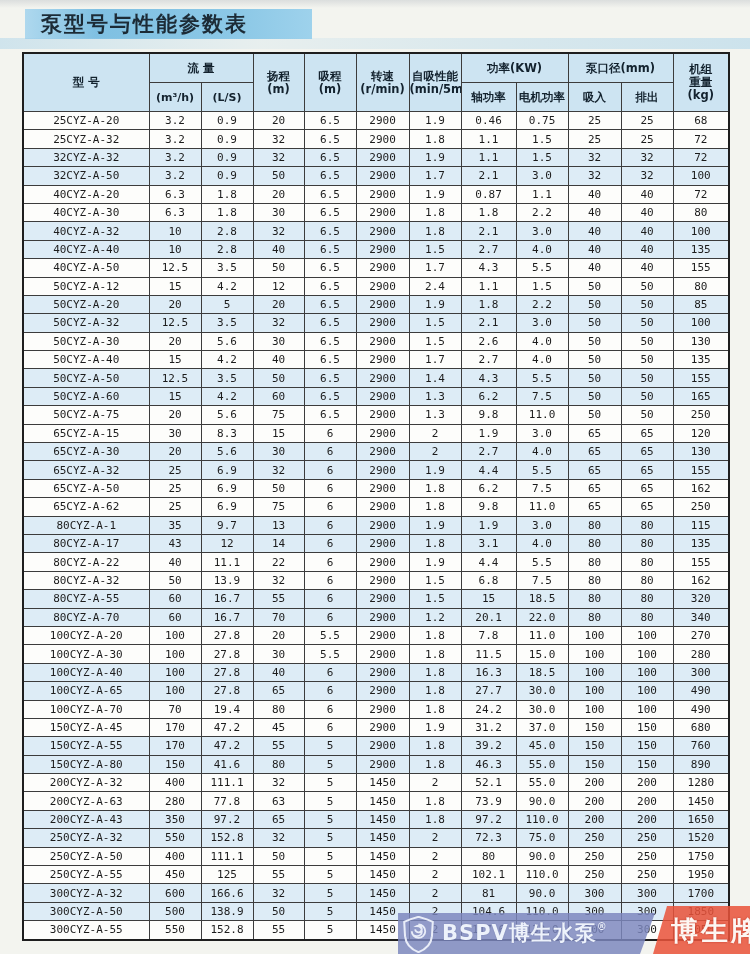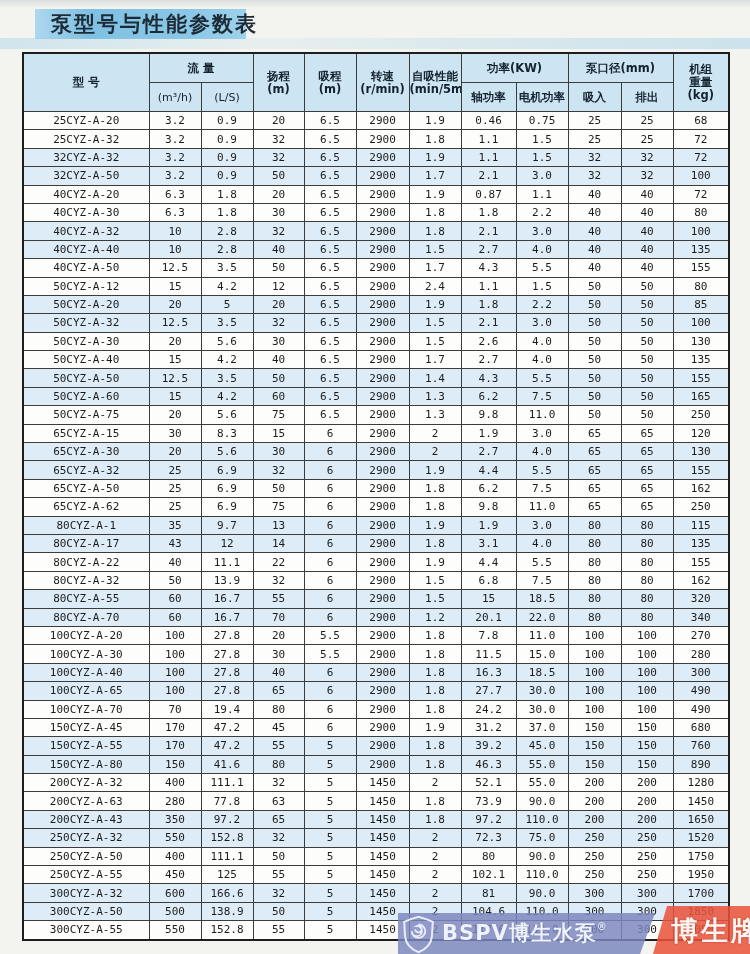--- a/index.html
+++ b/index.html
@@ -8,21 +8,21 @@
     background:#f3f4ef;
     font-family:"DejaVu Sans","Liberation Sans",sans-serif;
   }
   
   .scan-top-edge{position:absolute;left:0;top:0;width:750px;height:8px;
     background:linear-gradient(180deg,rgba(190,195,200,.45),rgba(190,195,200,0));}
   .scan-streak{position:absolute;left:0;top:38px;width:750px;height:11px;
     background:linear-gradient(90deg,rgba(150,202,232,.38),rgba(150,202,232,.12) 35%,rgba(150,202,232,.30) 70%,rgba(150,202,232,.42));}
 
   .title-bar{
-    position:absolute;left:35px;top:9px;width:211px;height:30px;
+    position:absolute;left:25px;top:9px;width:287px;height:30px;
     background:linear-gradient(90deg,#aed8ee,#7fc0e2 25%,#8cc8e6 75%,#9ed2ec);
     display:flex;align-items:center;
   }
   .title-bar .title-text{
     font-size:21px;font-weight:bold;color:#1c2b36;letter-spacing:2px;padding-left:16px;
     white-space:nowrap;
   }
 
   table.spec{
     position:absolute;left:22px;top:52px;width:706px;
@@ -35,21 +35,21 @@
     text-align:center;vertical-align:middle;
     padding:0;overflow:hidden;
   }
   table.spec thead th{
     background:#cde4f2;
     font-weight:bold;color:#13222e;
     font-size:11.5px;line-height:13px;
     white-space:pre-line;
     height:28px;
   }
-  table.spec thead .units{font-size:11px;font-weight:normal;}
+  table.spec thead .units{font-size:11px;font-weight:bold;}
   table.spec tbody td{
     height:17.4px;
     font-family:"DejaVu Sans Mono","Liberation Mono",monospace;
     font-size:11px;line-height:17px;color:#1c1c1c;
   }
   table.spec tbody tr.alt td{background:#ddecf6;}
   table.spec tbody td.model{letter-spacing:0px;}
 
   
   .brand-band{position:absolute;left:398px;top:902px;width:352px;height:56px;z-index:5;}

